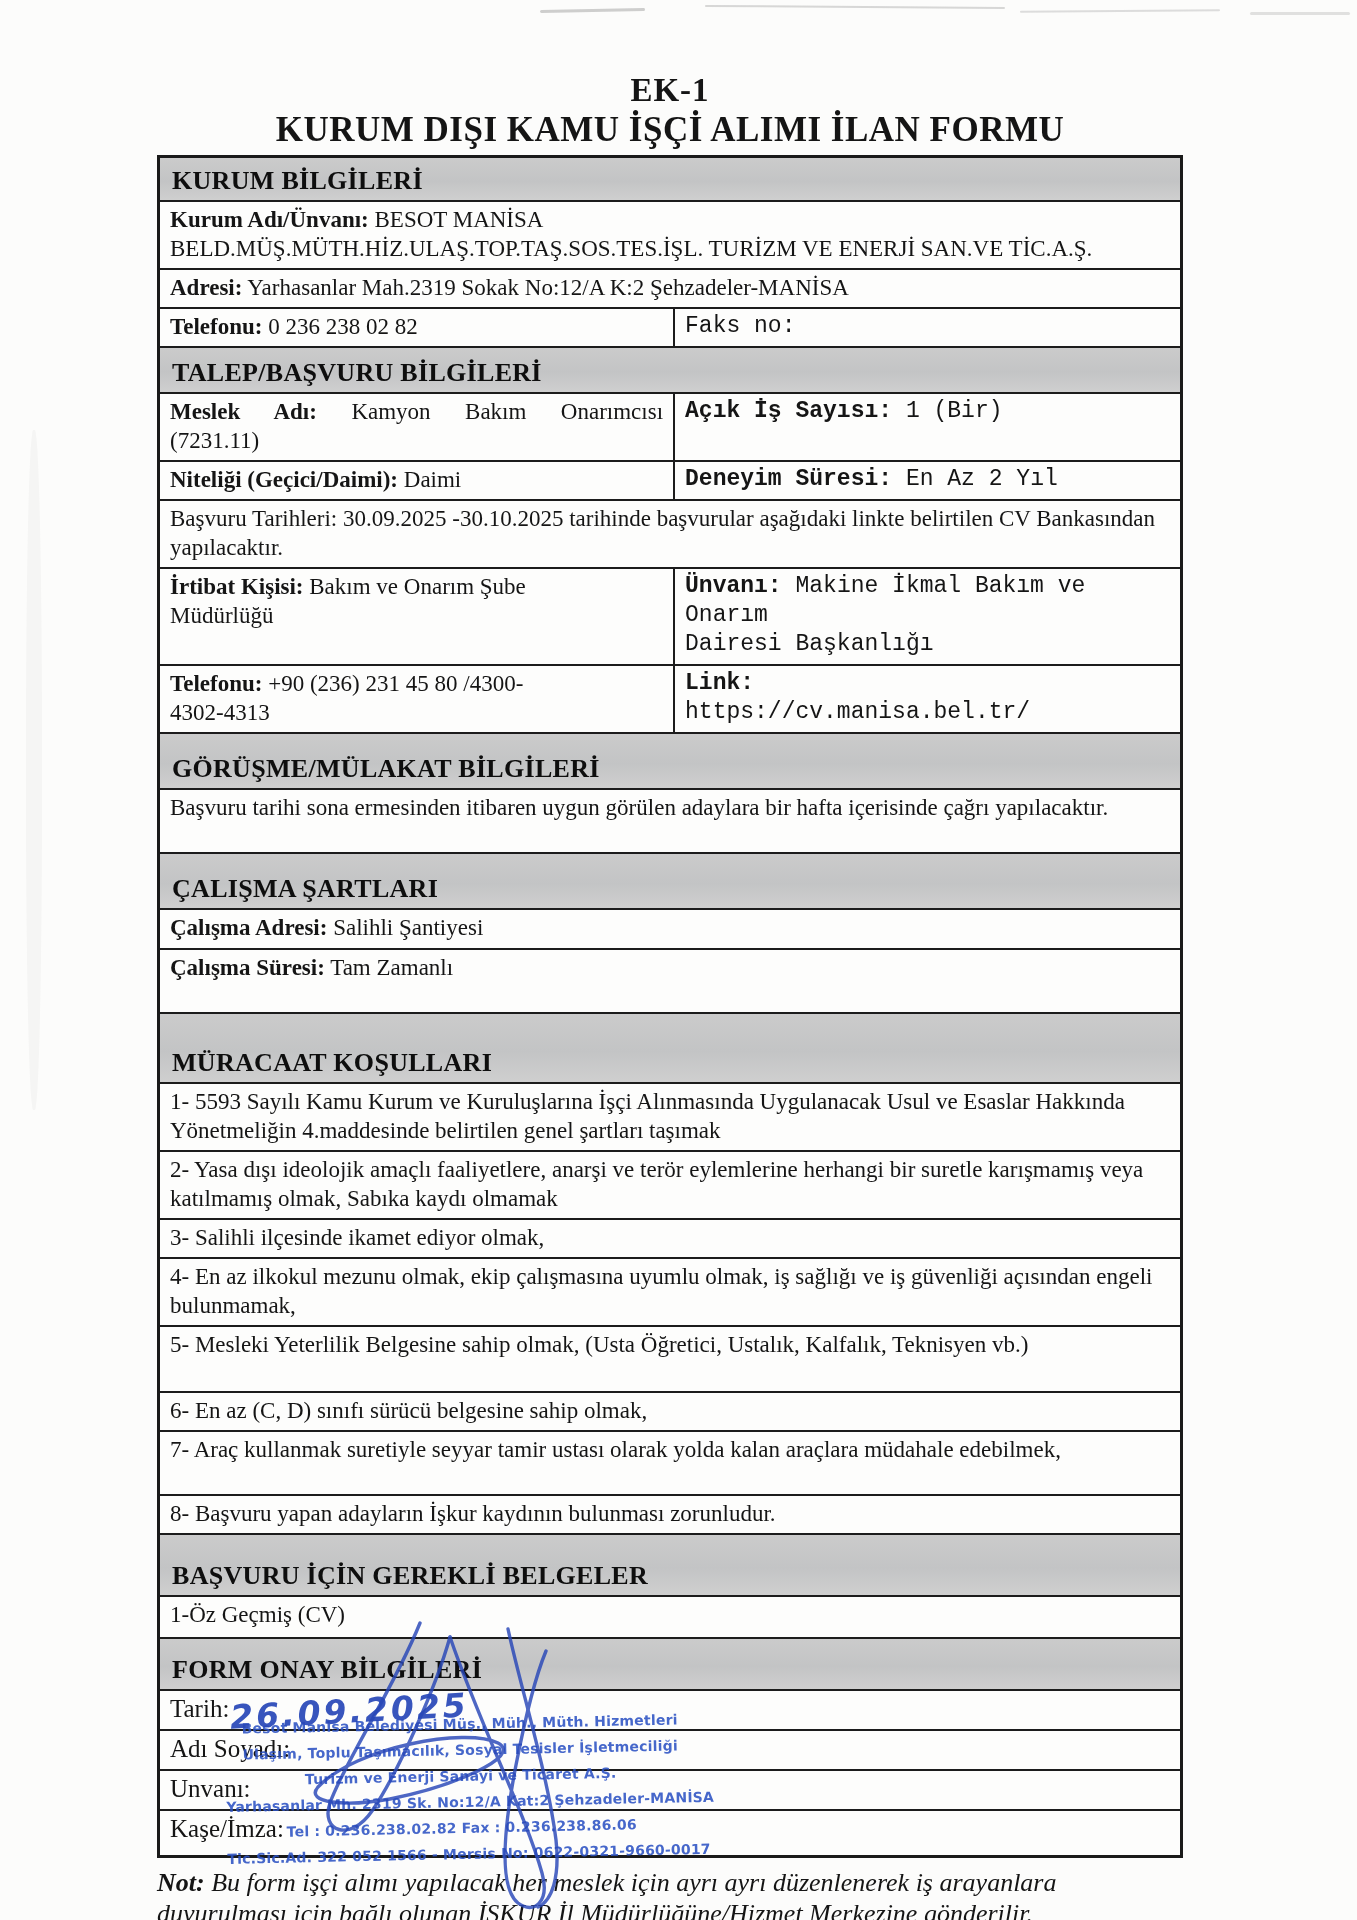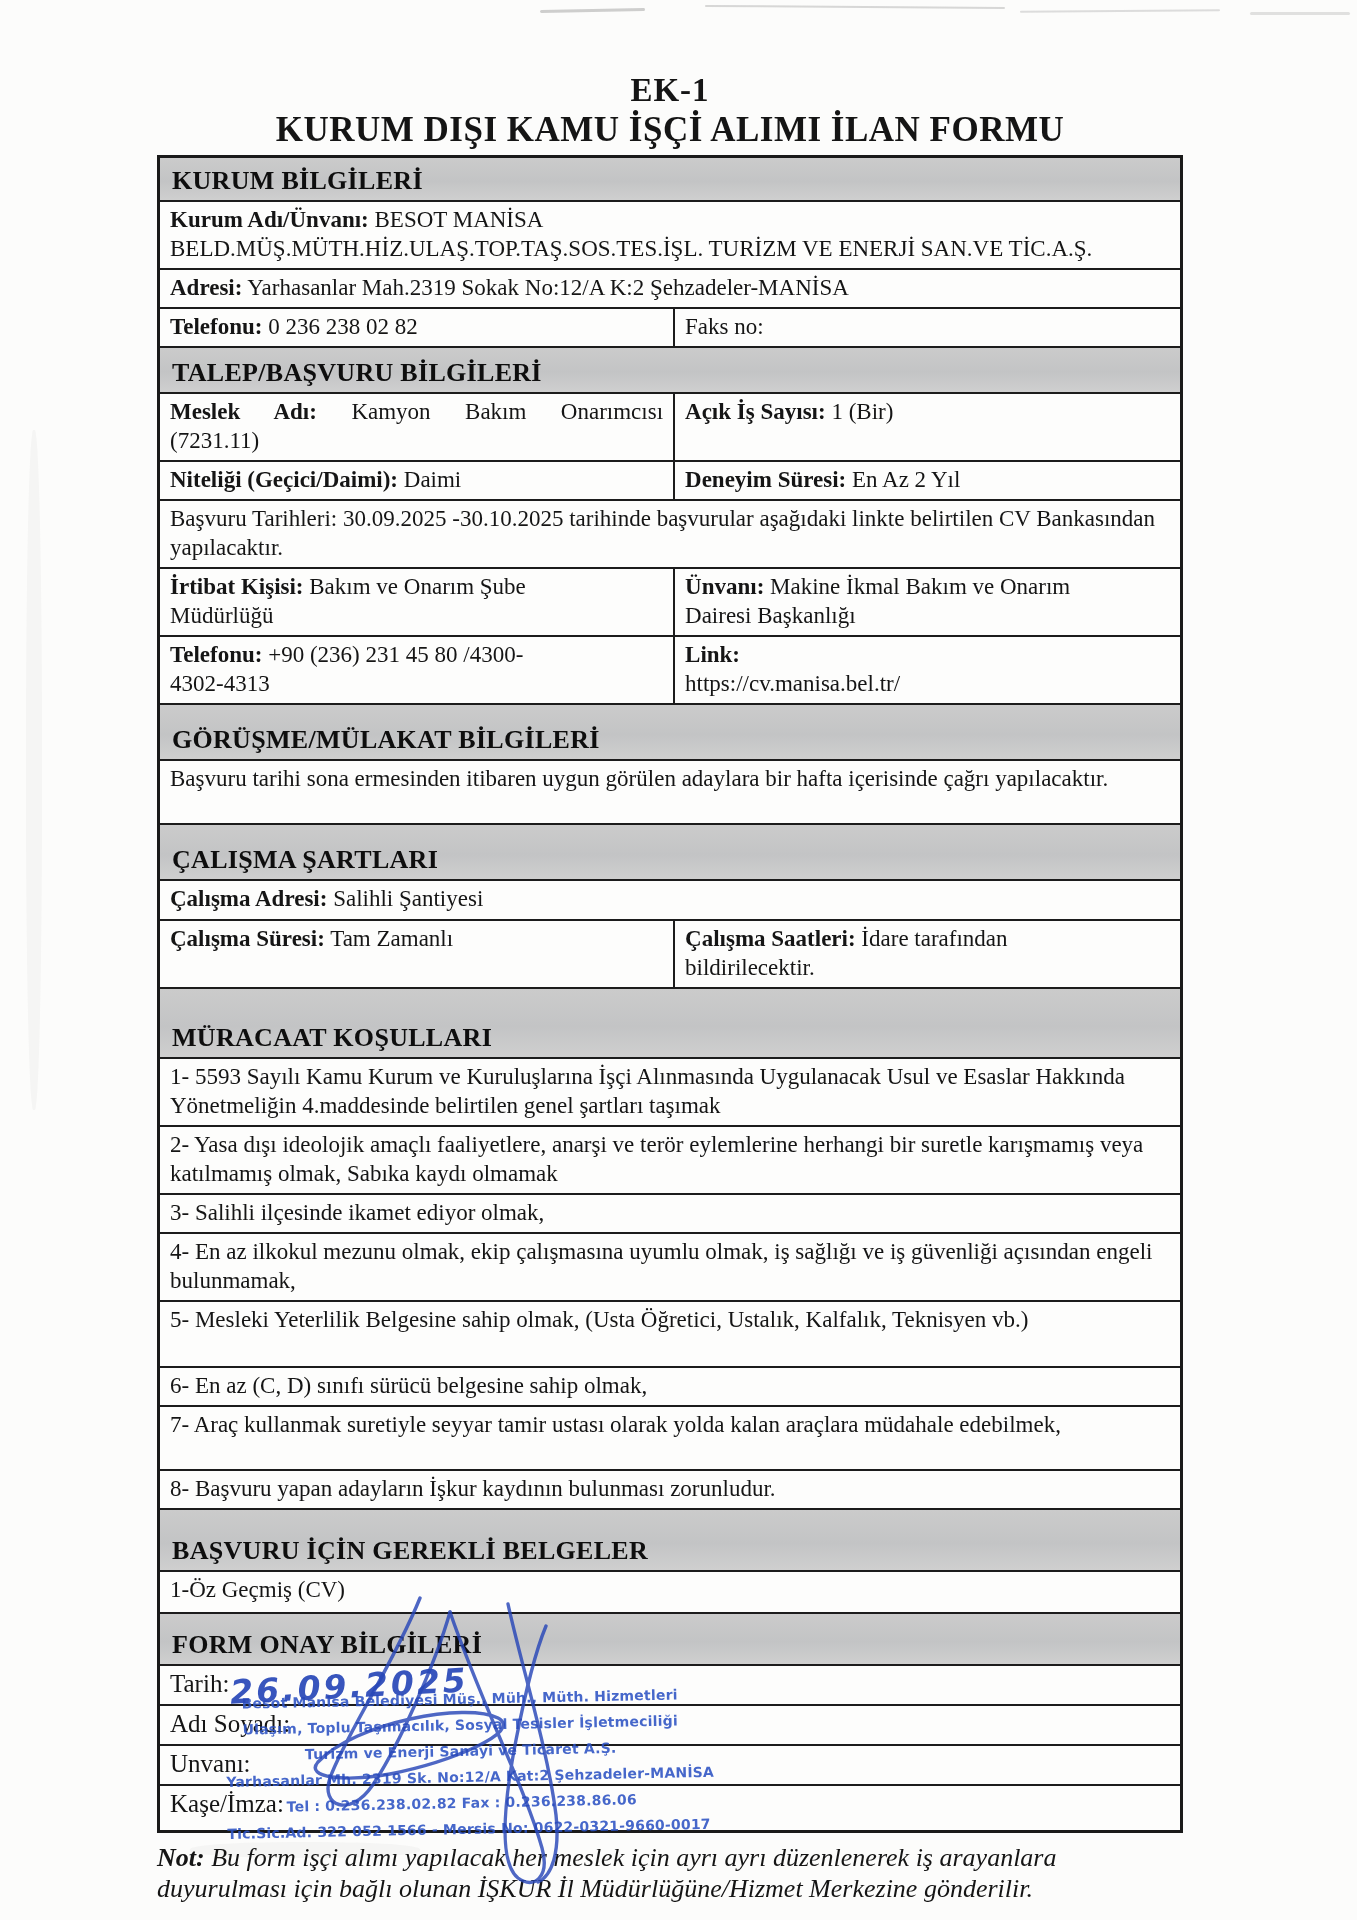--- a/index.html
+++ b/index.html
@@ -26,21 +26,21 @@
   .hdr-row{background:linear-gradient(180deg,#cbcbcb 0%,#c3c4c5 55%,#cfcfcf 100%);align-items:flex-end;}
   .hdr{
     display:flex; align-items:center; padding:4px 12px; width:100%;
     font-weight:bold; font-size:26px; letter-spacing:.3px; color:#0e0e0e;
   }
   .cell{
     box-sizing:border-box; padding:3px 10px 5px 10px; font-size:23px; line-height:29px;
     display:flex; flex-direction:column; justify-content:flex-start; width:100%;
   }
   .cell.left{width:50.3%;}
-  .cell.right{width:49.7%; border-left:2.5px solid #1c1c1c;}
+  .cell.right{width:49.7%; border-left:2.5px solid #1c1c1c;font-family:Liberation Mono, monospace;}
   .t{margin:0;}
   .t.just{text-align:justify; text-align-last:justify;}
   .lbl{font-weight:bold;}
   .onay-label{font-size:25px;}
 
   .note{margin-top:9px; width:1035px; font-size:26px; line-height:31px; font-style:italic;}
   .note .lbl{font-weight:bold; font-style:italic;}
 
   
   .stamp{
@@ -181,24 +181,20 @@
       <div class="row" style="min-height:40px">
         <div class="cell">
           <p class="t"><span class="lbl">Çalışma Adresi:</span> <span>Salihli Şantiyesi</span></p>
         </div>
       </div>
 
       <div class="row" style="min-height:64px">
         <div class="cell left">
           <p class="t"><span class="lbl">Çalışma Süresi:</span> <span>Tam Zamanlı</span></p>
         </div>
-        <div class="cell right">
-          <p class="t"><span class="lbl">Çalışma Saatleri:</span> <span>İdare tarafından</span></p>
-          <p class="t">bildirilecektir.</p>
-        </div>
       </div>
 
       <div class="row hdr-row" style="min-height:70px">
         <div class="hdr">MÜRACAAT KOŞULLARI</div>
       </div>
 
       <div class="row" style="min-height:66px">
         <div class="cell">
             <p class="t">1- 5593 Sayılı Kamu Kurum ve Kuruluşlarına İşçi Alınmasında Uygulanacak Usul ve Esaslar Hakkında Yönetmeliğin 4.maddesinde belirtilen genel şartları taşımak</p>
           </div>

